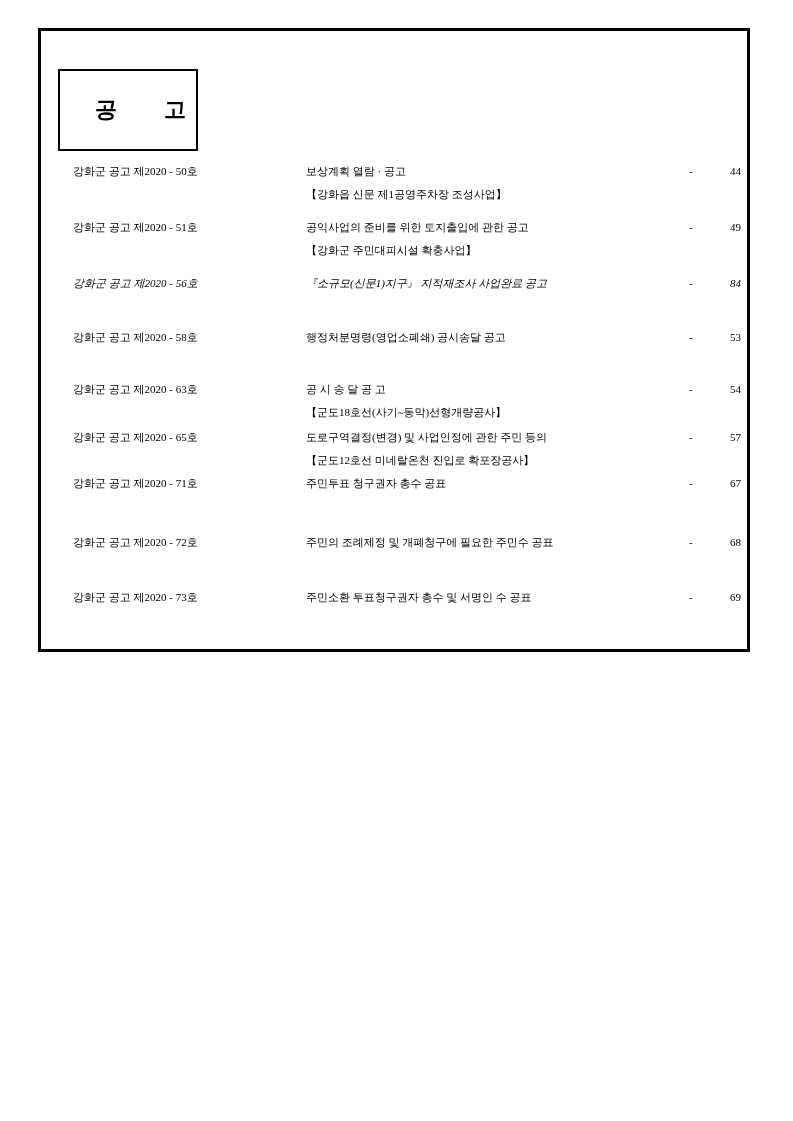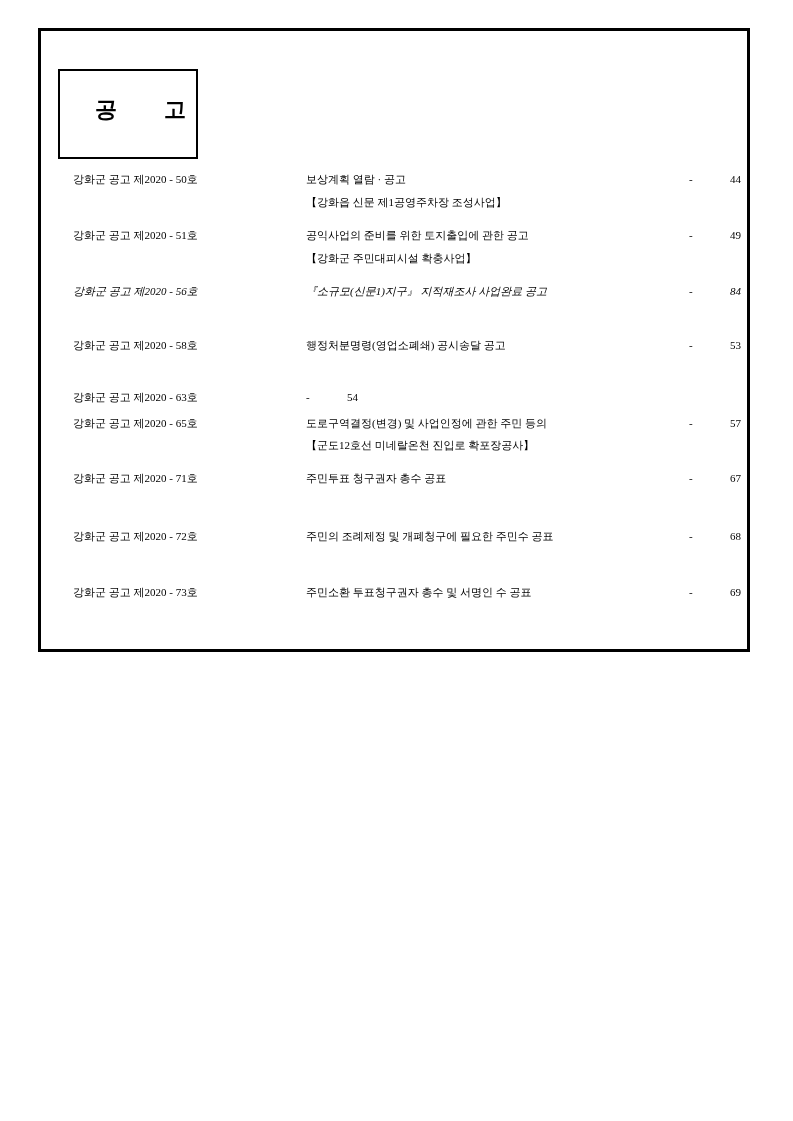--- a/index.html
+++ b/index.html
@@ -24,21 +24,21 @@
     box-sizing: border-box;
     padding: 38px 6px 0 17px;
     background: #ffffff;
   }
   .header-box {
     display: inline-block;
     border: 2px solid #000000;
     font-size: 22px;
     font-weight: bold;
     line-height: 25px;
-    padding: 1px 9px 10px 9px;
+    padding: 1px 9px 2px 9px;
     white-space: pre;
     letter-spacing: 1px;
   }
   .entries {
     margin: 9px 0 0 15px;
   }
   .row {
     display: flex;
     align-items: flex-start;
     font-size: 11px;
@@ -59,21 +59,21 @@
   }
   .page {
     flex: 0 0 52px;
     display: flex;
     justify-content: space-between;
   }
   .mb-a { margin-bottom: 11px; }
   .mb-b { margin-bottom: 31px; font-style: italic; }
   .mb-c { margin-bottom: 30px; }
   .mb-d { margin-bottom: 3px; }
-  .mb-e { margin-bottom: 10px; }
+  .mb-e { margin-bottom: 1px; }
   .mb-f { margin-bottom: 34px; }
   .mb-g { margin-bottom: 33px; margin-top: 36px; }
 </style>
 </head>
 <body>
 
 <div class="doc-box">
 
   <div class="header-box">
     <span>공　　고</span>
@@ -122,20 +122,24 @@
         <span class="line">행정처분명령(영업소폐쇄) 공시송달 공고</span>
       </span>
       <span class="page">
         <span>-</span>
         <span>53</span>
       </span>
     </div>
 
     <div class="row mb-d">
       <span class="num">강화군 공고 제2020 - 63호</span>
+      <span class="body">
+        <span class="line">공 시 송 달 공 고</span>
+        <span class="line">【군도18호선(사기~동막)선형개량공사】</span>
+      </span>
       <span class="page">
         <span>-</span>
         <span>54</span>
       </span>
     </div>
 
     <div class="row mb-e">
       <span class="num">강화군 공고 제2020 - 65호</span>
       <span class="body">
         <span class="line">도로구역결정(변경) 및 사업인정에 관한 주민 등의</span>

